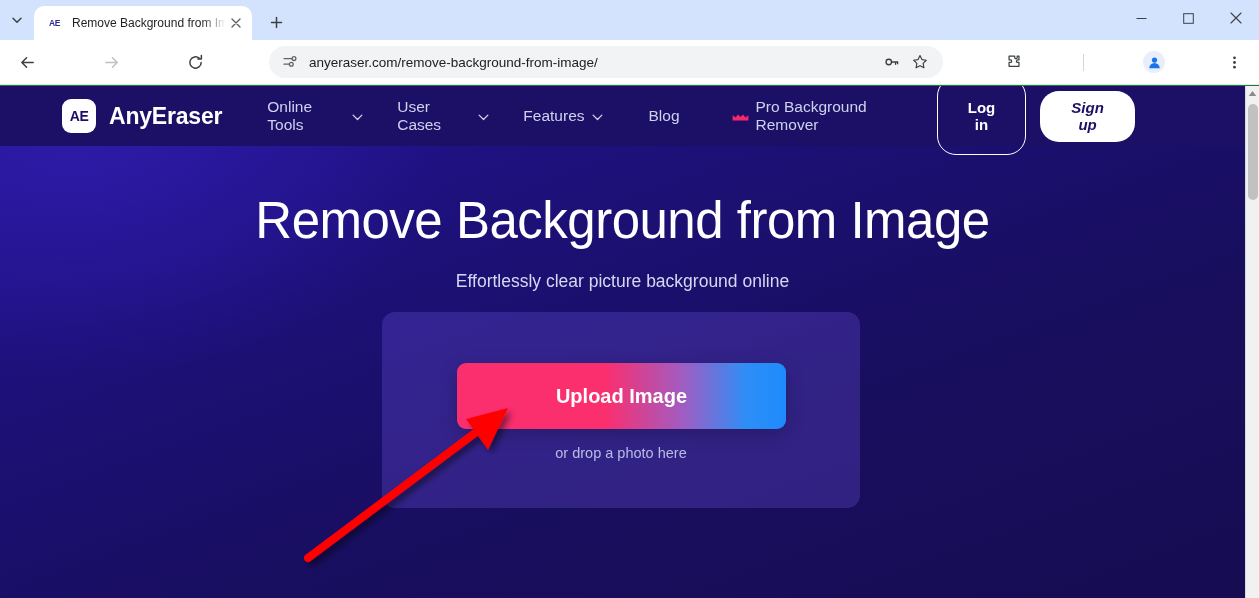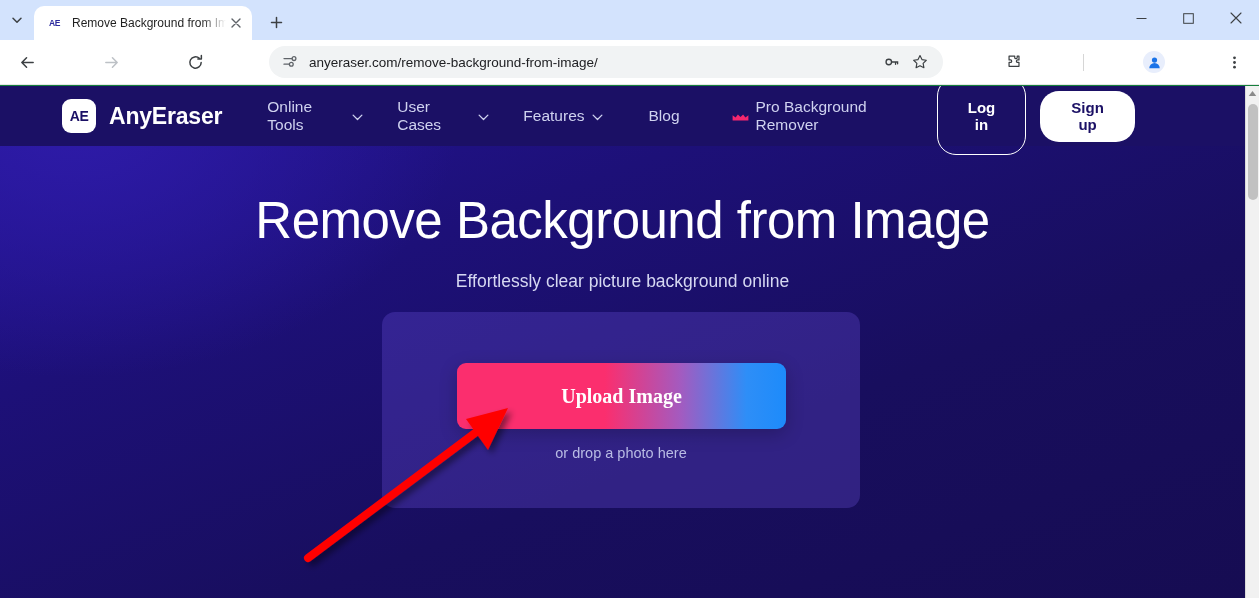--- a/index.html
+++ b/index.html
@@ -154,21 +154,21 @@
   }
   .navspacer { flex: 1; }
   .btn-login {
     padding: 21px 22px; border: 1.5px solid #ffffff;
     border-radius: 19px; color: #fff; font-size: 15px;
     font-weight: 600; cursor: pointer; background: transparent;
   }
   .btn-signup {
     margin-left: 14px; padding: 8.5px 21px;
     border-radius: 19px; background: #fff; color: #1b1065;
-    font-size: 15px; font-weight: 600; cursor: pointer; border: none;
+    font-size: 15px; font-weight: 600; cursor: pointer; border: none; font-style: italic;
   }
 
   
   .hero { text-align: center; padding-top: 48px; position: relative; z-index: 2; }
   .hero-title {
     font-size: 51px; font-weight: 400; color: #fff;
     letter-spacing: -0.5px; line-height: 1.05;
   }
   .hero-sub {
     margin-top: 23px; font-size: 17.5px; color: #d6d8f2; font-weight: 400;
@@ -183,21 +183,20 @@
     z-index: 2;
   }
   .upload-btn {
     position: absolute; left: 75px; top: 51px;
     width: 329px; height: 66px;
     border: none; border-radius: 9px; cursor: pointer;
     background: linear-gradient(90deg, #fb2e6e 0%, #fb2e6e 45%, #a35bc0 68%, #2e8ef7 88%, #1d8bfb 100%);
     color: #fff; font-size: 20px; font-weight: 700;
     display: flex; align-items: center; justify-content: center;
     box-shadow: 0 5px 18px rgba(0,0,0,.22);
-    font-family: Liberation Serif, serif;
   }
   .upload-hint {
     position: absolute; left: 0; right: 0; top: 133px;
     text-align: center; font-size: 14.5px; color: #b9bce4;
   }
 
   
   .arrow-layer {
     position: absolute; left: 0; top: 0;
     width: 1245px; height: 512px;

